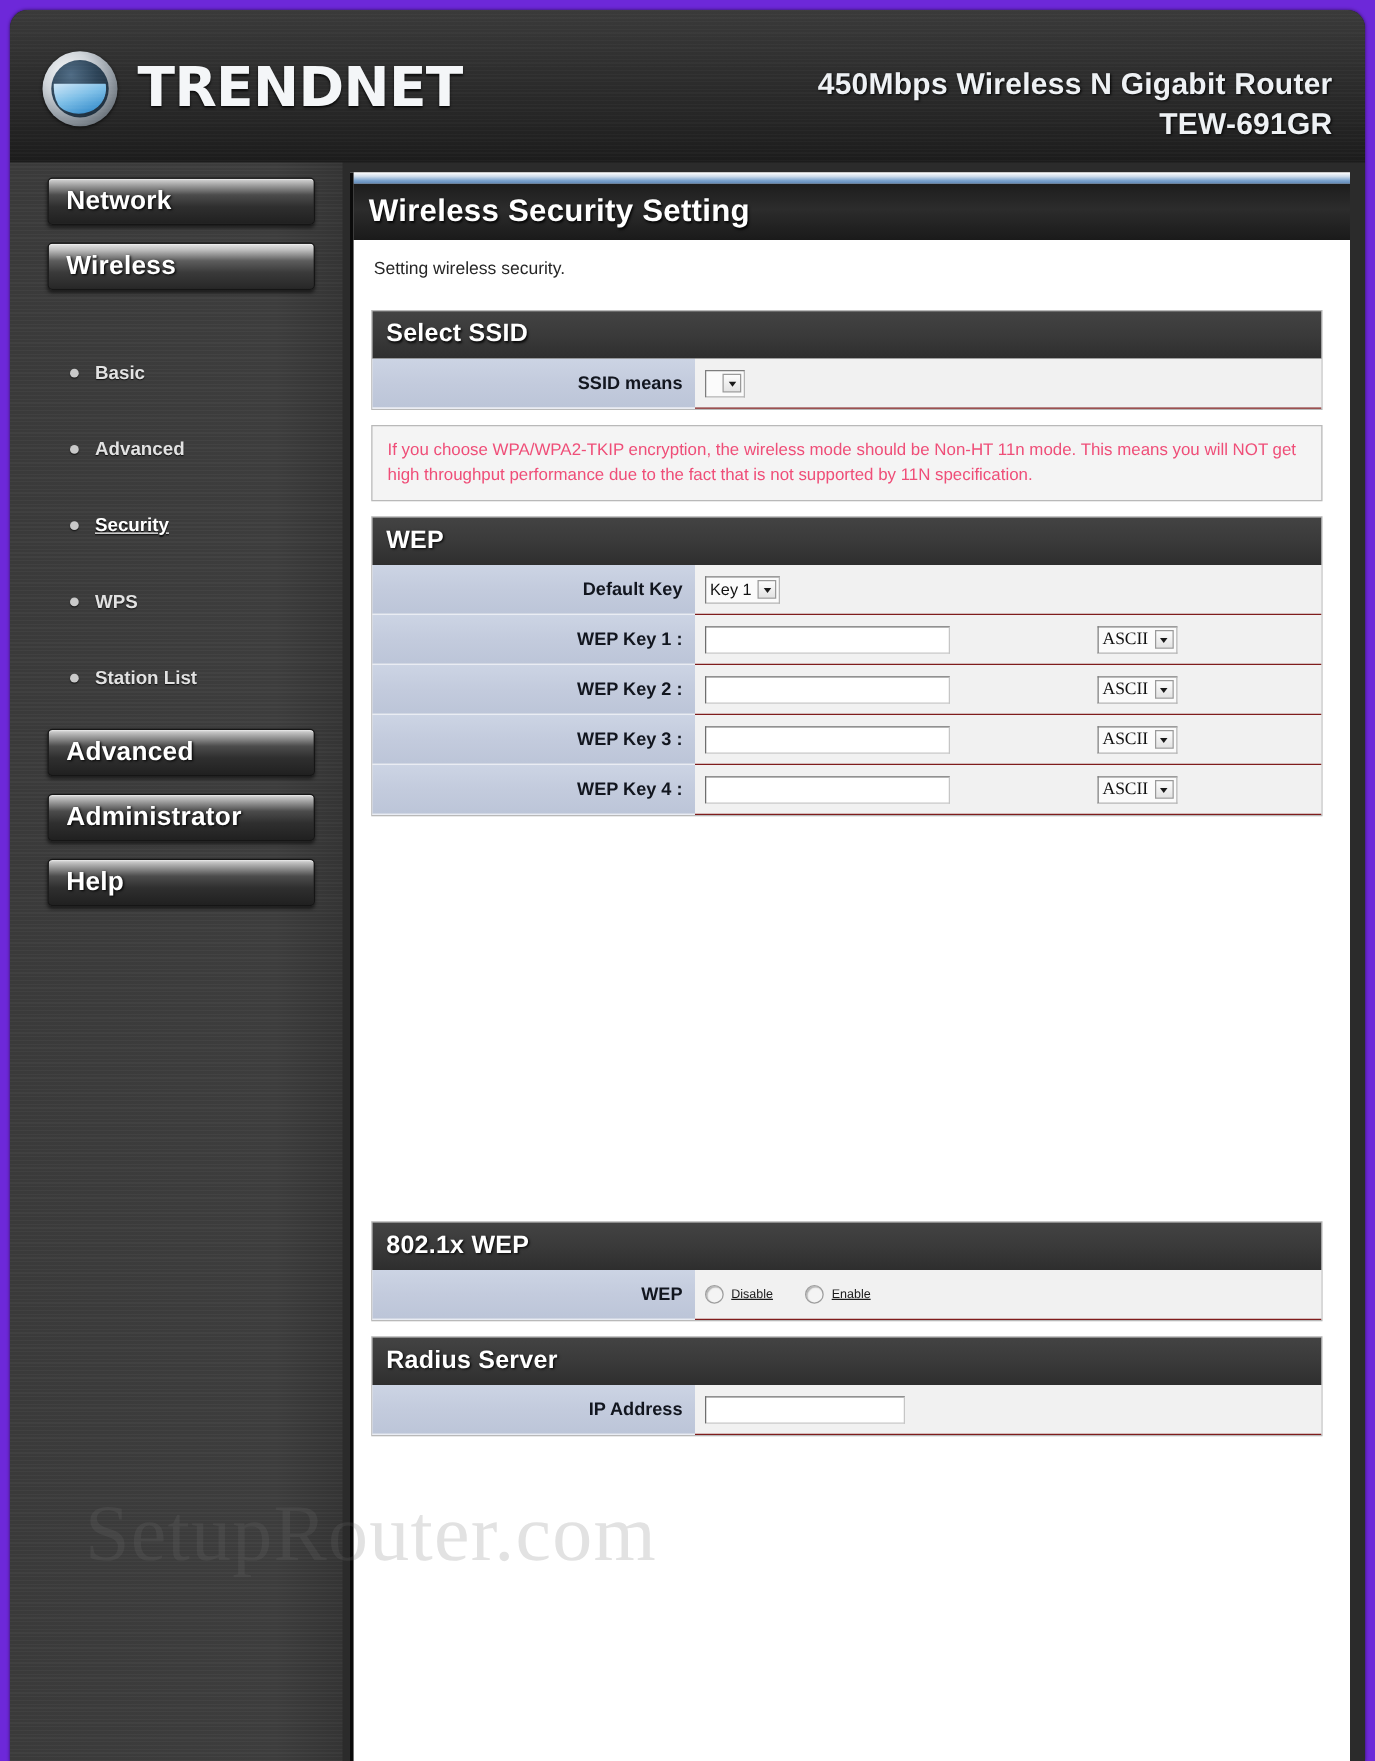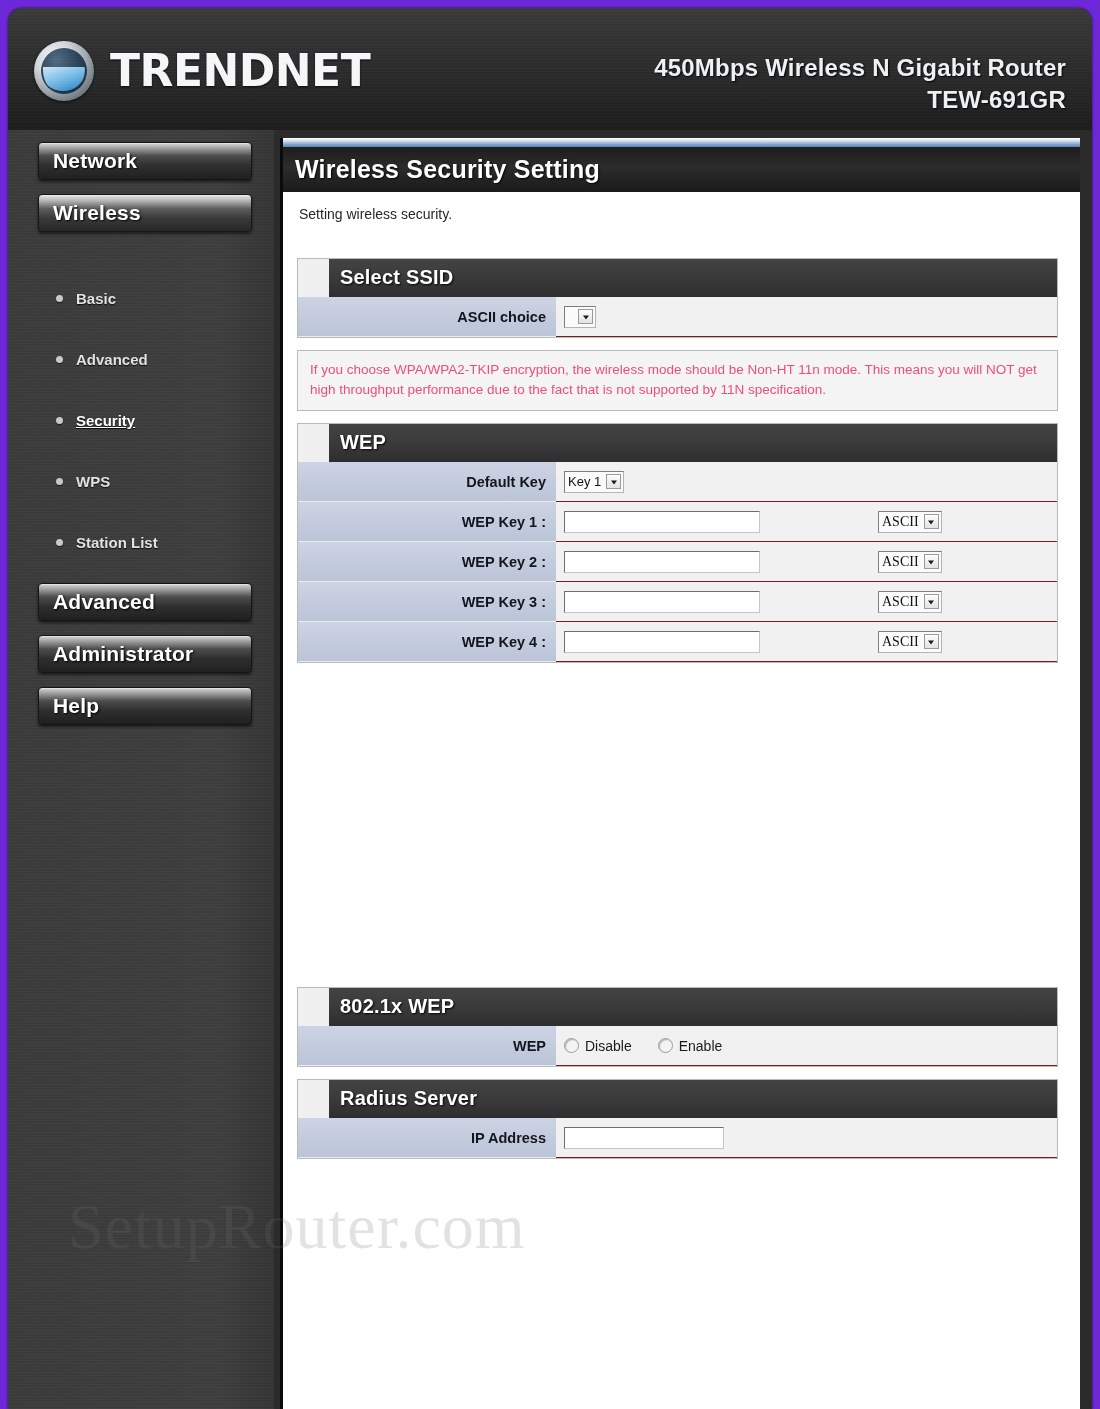--- a/index.html
+++ b/index.html
@@ -241,38 +241,37 @@
     position: relative;
     padding: 14px 22px 0 14px;
     background: #ffffff;
     height: calc(1279px - 9px - 45px);
     box-sizing: border-box;
   }
 
   .subtitle {
     font-size: 14px;
     color: #272727;
-    margin: 0 0 36px 2px;
+    margin: 0 0 26px 2px;
   }
 
   
   .section {
     border: 1px solid #b9b9b9;
     margin-bottom: 12px;
     background: #f0f0f0;
   }
   .section-head {
     background: linear-gradient(180deg,#434343 0%, #3a3a3a 50%, #2e2e2e 100%);
     padding: 7px 0 8px 11px;
     font-size: 20px;
     font-weight: bold;
     color: #ffffff;
     text-shadow: 1px 1px 2px rgba(0,0,0,.9);
     letter-spacing: .2px;
-    margin-left: 31px;
   }
   .section-body { background: #f1f1f1; }
 
   .row {
     display: flex;
     align-items: stretch;
     min-height: 40px;
   }
   .row-label {
     width: 258px;
@@ -362,21 +361,21 @@
   .radio-opt { display: flex; align-items: center; cursor: pointer; }
   .radio-dot {
     width: 13px; height: 13px;
     border-radius: 50%;
     background: #f4f4f4;
     border: 1px solid #9d9d9d;
     box-shadow: inset 1px 1px 1px rgba(0,0,0,.28);
     margin-right: 6px;
     flex: none;
   }
-  .radio-opt .rlbl { font-size: 14px; color: #1a1a1a; }
+  .radio-opt .rlbl { font-size: 10px; color: #1a1a1a; text-decoration: underline; }
 
   
   .note {
     border: 1px solid #b9b9b9;
     background: #f4f4f4;
     padding: 9px 12px 11px 12px;
     margin-bottom: 12px;
     color: #e8537a;
     font-size: 13.5px;
     line-height: 1.45;
@@ -473,21 +472,21 @@
       </div>
 
       <div class="content">
 
         <p class="subtitle">Setting wireless security.</p>
 
         <div class="section">
           <div class="section-head">Select SSID</div>
           <div class="section-body">
             <div class="row">
-              <div class="row-label">ASCII choice</div>
+              <div class="row-label">SSID means</div>
               <div class="row-field">
                 <span class="sel empty">
                   <span class="sel-txt"></span>
                   <span class="arrow"></span>
                 </span>
               </div>
             </div>
           </div>
         </div>
 

